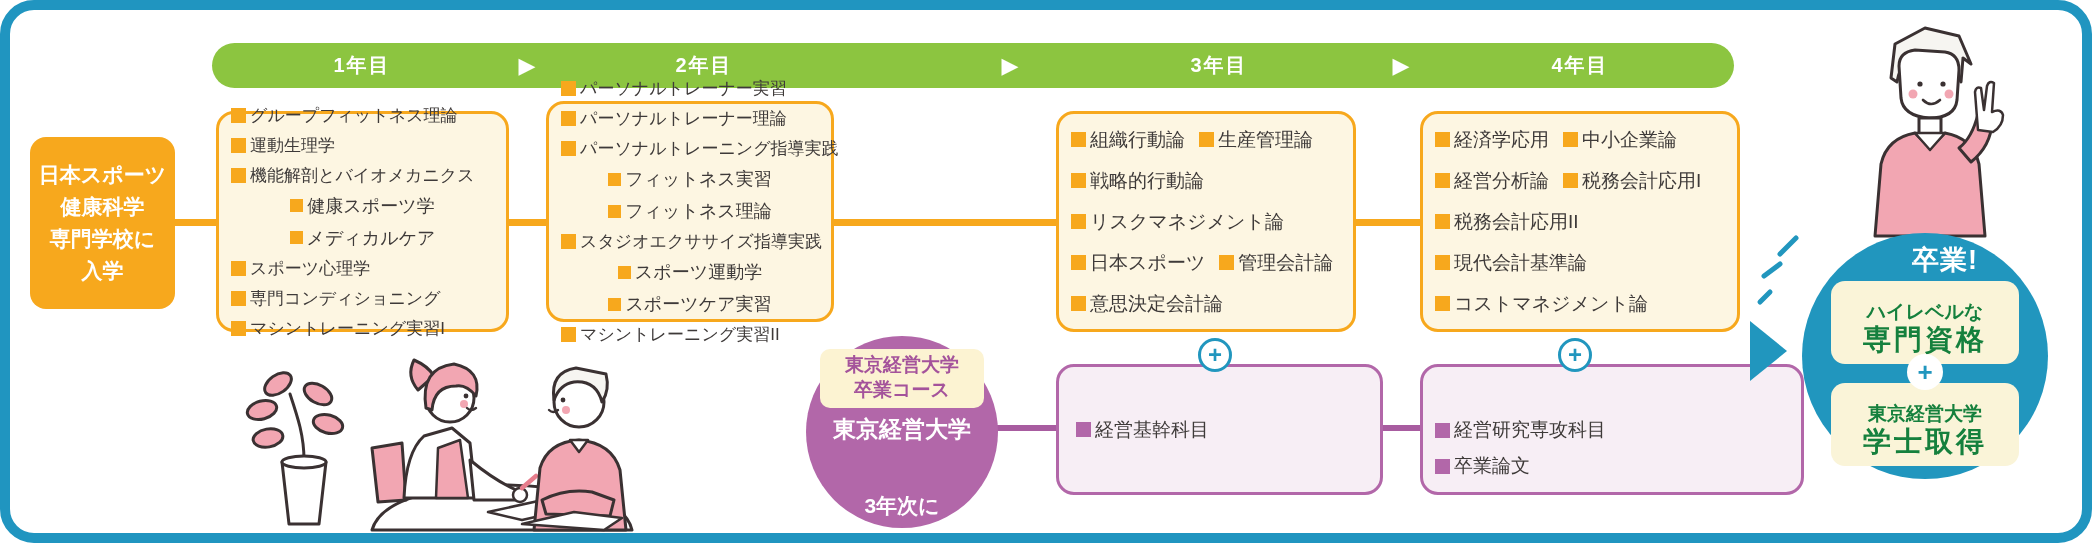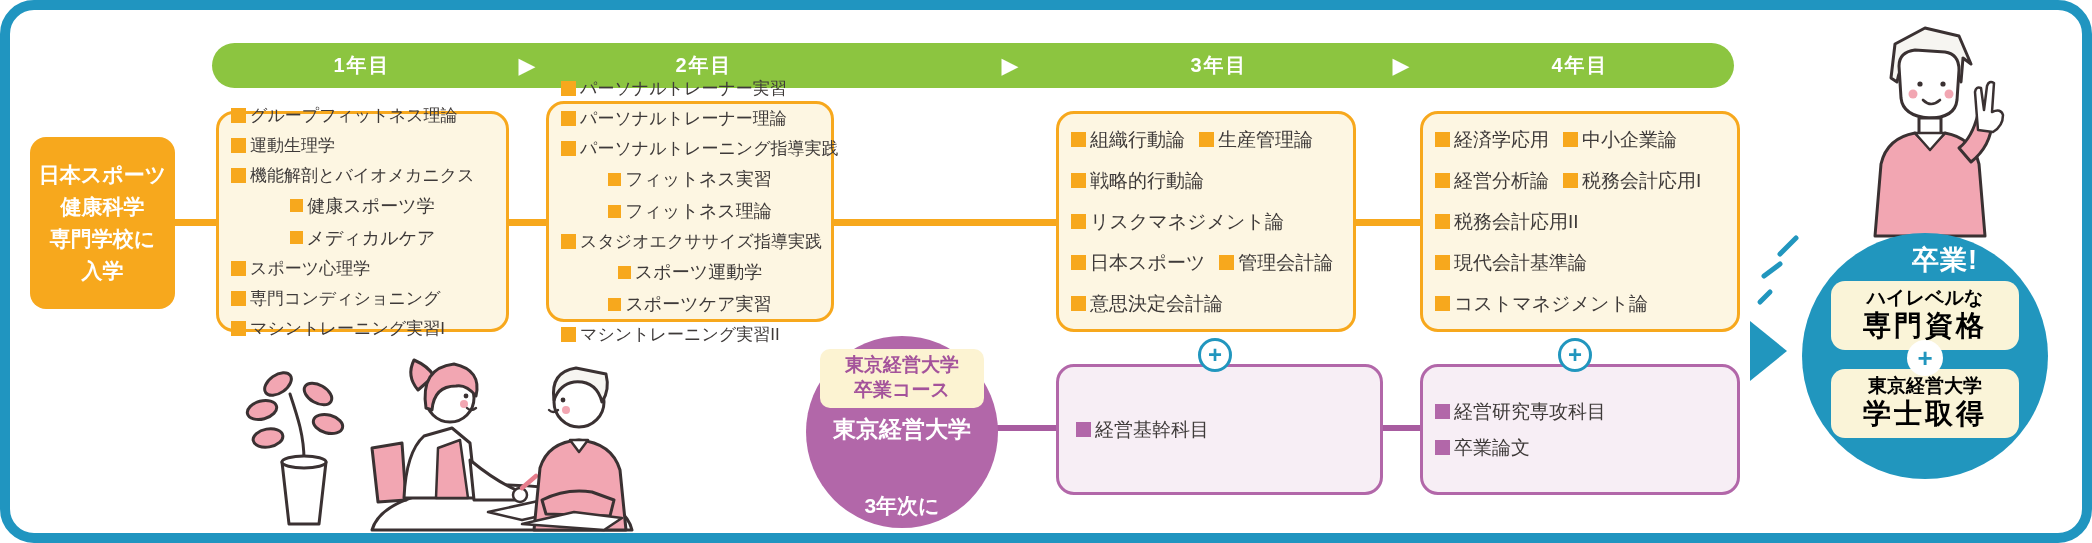--- a/index.html
+++ b/index.html
@@ -37,21 +37,21 @@
   .roomy{font-size:19px;}
   .roomy .course-row{margin:7.5px 0;}
   .roomy .pair{gap:14px;}
   .pbox{font-size:19px;}
   .pbox .course-row{margin:5px 0;}
   #y1box{left:216px;top:111px;width:293px;height:221px;}
   #y2box{left:546px;top:101px;width:288px;height:221px;}
   #y3box{left:1056px;top:111px;width:300px;height:221px;}
   #y4box{left:1420px;top:111px;width:320px;height:221px;}
   #p3box{left:1056px;top:364px;width:327px;height:131px;padding-left:17px;}
-  #p4box{left:1420px;top:364px;width:320px;height:131px;}
+  #p4box{left:1420px;top:364px;width:384px;height:131px;justify-content:flex-end;}
 
   
   .plusdot{position:absolute;width:34px;height:34px;border-radius:50%;background:#fff;border:3px solid #2196be;
            color:#2196be;font-weight:800;font-size:24px;line-height:28px;text-align:center;box-sizing:border-box;z-index:3;}
   #plus3{left:1198px;top:338px;}
   #plus4{left:1558px;top:338px;}
 
   
   .pcircle{position:absolute;left:806px;top:336px;width:192px;height:192px;border-radius:50%;background:#b267a9;
            z-index:4;display:flex;flex-direction:column;align-items:center;text-align:center;}
@@ -59,21 +59,21 @@
           color:#a4539b;font-weight:800;font-size:19px;line-height:1.3;}
   .pc-l1{color:#fff;font-weight:800;font-size:23px;margin-top:7px;line-height:1.25;}
   .pc-l2{color:#fff;font-weight:800;font-size:21px;line-height:1.3;margin-top:48px;}
 
   
   .bluearrow{position:absolute;left:1750px;top:321px;width:0;height:0;z-index:2;
              border-top:30px solid transparent;border-bottom:30px solid transparent;border-left:37px solid #2196be;}
   .gcircle{position:absolute;left:1802px;top:233px;width:246px;height:246px;border-radius:50%;background:#2196be;
            z-index:3;display:flex;flex-direction:column;align-items:center;text-align:center;}
   .gtitle{color:#fff;font-weight:800;font-size:27px;margin-top:9px;letter-spacing:1px;margin-left:40px;}
-  .gbox{width:188px;background:#faf4d8;border-radius:14px;color:#000000;padding:5px 0 8px;margin-top:3px;}
+  .gbox{width:188px;background:#faf4d8;border-radius:14px;color:#15803d;padding:19px 0 8px;margin-top:3px;}
   .gbox .s{display:block;font-size:19px;font-weight:800;line-height:1.25;}
   .gbox .b{display:block;font-size:28px;font-weight:800;line-height:1.15;letter-spacing:3px;}
   .gplus{width:36px;height:36px;background:#fff;border-radius:50%;color:#2196be;font-size:26px;font-weight:800;
          line-height:36px;text-align:center;margin:-10px 0;position:relative;z-index:1;}
 
   .illus{position:absolute;z-index:2;}
   #grad-illus{left:1845px;top:14px;}
   #sparkle{left:1756px;top:234px;z-index:4;}
   #meet-illus{left:222px;top:348px;}
 </style>

